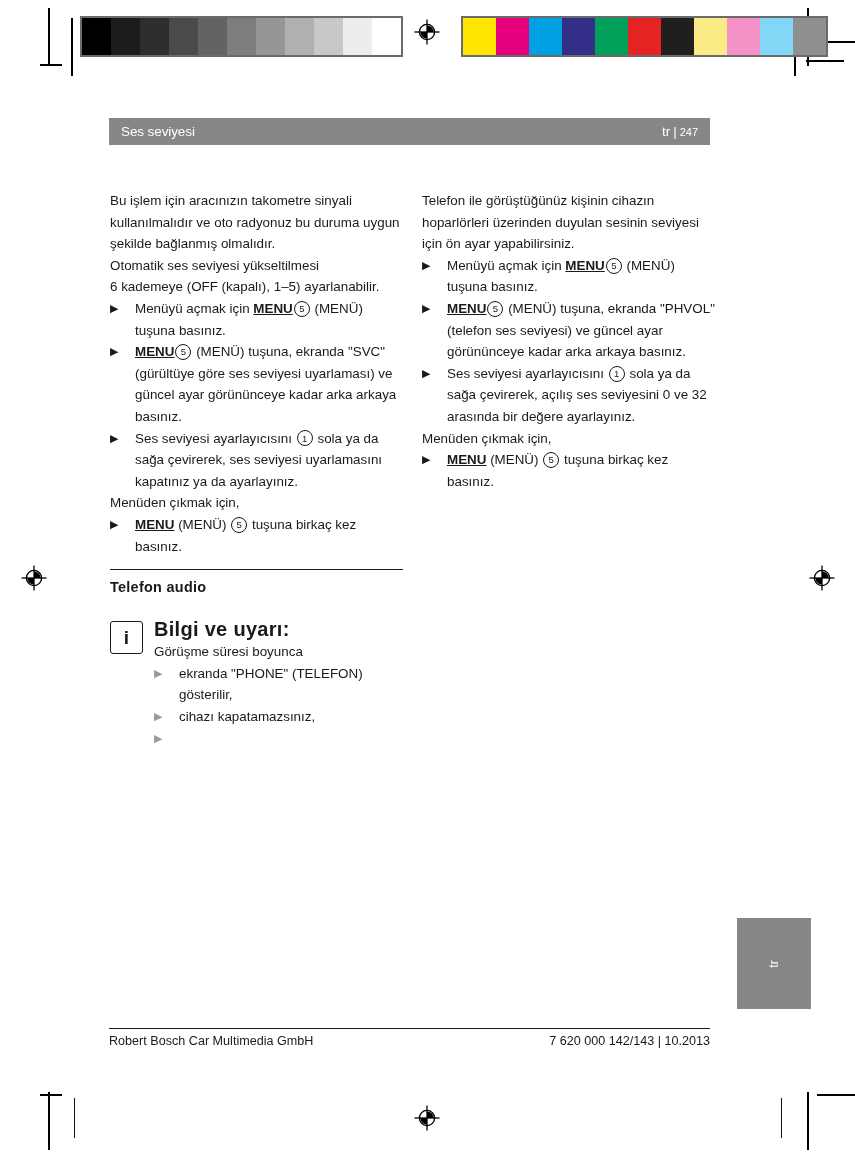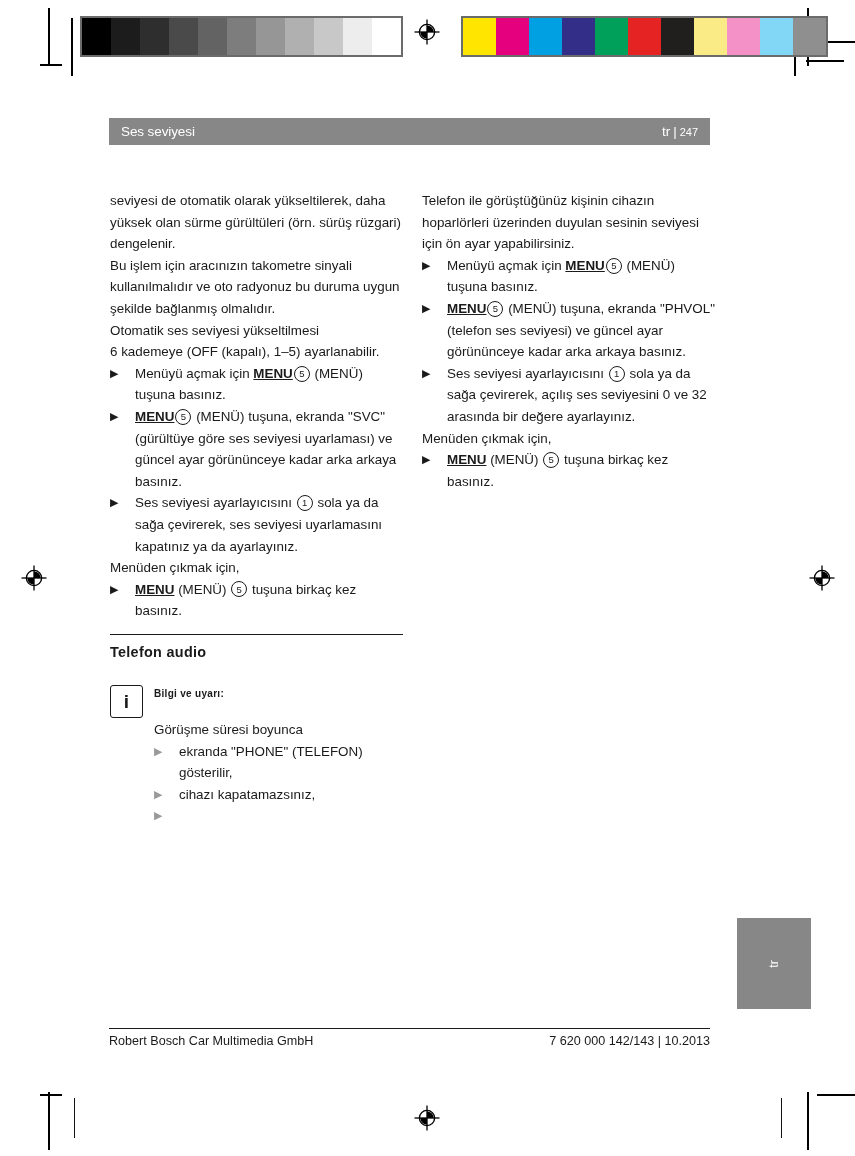--- a/index.html
+++ b/index.html
@@ -61,21 +61,21 @@
 
   
   .notebox{display:flex;margin-top:20px;}
   .noteicon{
     flex:0 0 31px;width:31px;height:31px;margin-right:11px;margin-top:2px;
     border:1.6px solid #1a1a1a;border-radius:3px;
     display:flex;align-items:center;justify-content:center;
     font-weight:bold;font-size:19px;line-height:1;
   }
   .notebody{flex:1;}
-  .notebody .nhdg{font-weight:bold;font-size:10px;margin:0 0 14px 0;letter-spacing:0.3px;}
+  .notebody .nhdg{font-weight:bold;font-size:20px;margin:0 0 1px 0;letter-spacing:0.3px;}
 
   
   .footline{position:absolute;left:109px;top:1028px;width:601px;border-top:1.4px solid #1a1a1a;}
   .footer{
     position:absolute;left:109px;top:1034px;width:601px;
     display:flex;justify-content:space-between;font-size:12.6px;color:#1a1a1a;
   }
 
   
   .thumbtab{
@@ -182,21 +182,20 @@
 
   <div class="runhead">
     <div class="title">Ses seviyesi</div>
     <div class="folio">
       <span>tr</span><span class="bar">|</span><b>247</b>
     </div>
   </div>
 
   <div class="col left">
     <div id="left-intro">
-        <p class="para">seviyesi de otomatik olarak yükseltilerek, daha yüksek olan sürme gürültüleri (örn.  sürüş rüzgari) dengelenir.</p>
         <p class="para">Bu işlem için aracınızın takometre sinyali kullanılmalıdır ve oto radyonuz bu duruma uygun şekilde bağlanmış olmalıdır.</p>
         <p class="para">Otomatik ses seviyesi yükseltilmesi</p>
         <p class="para">6 kademeye (OFF (kapalı), 1–5) ayarlanabilir.</p>
       </div>
     <ul class="blist" id="left-steps">
         <li>
           <span class="arrow">▶</span>
           <span class="btxt">Menüyü açmak için <span class="bold">MENU</span><span class="circ">5</span> (MENÜ) tuşuna basınız.</span>
         </li>
         <li>

